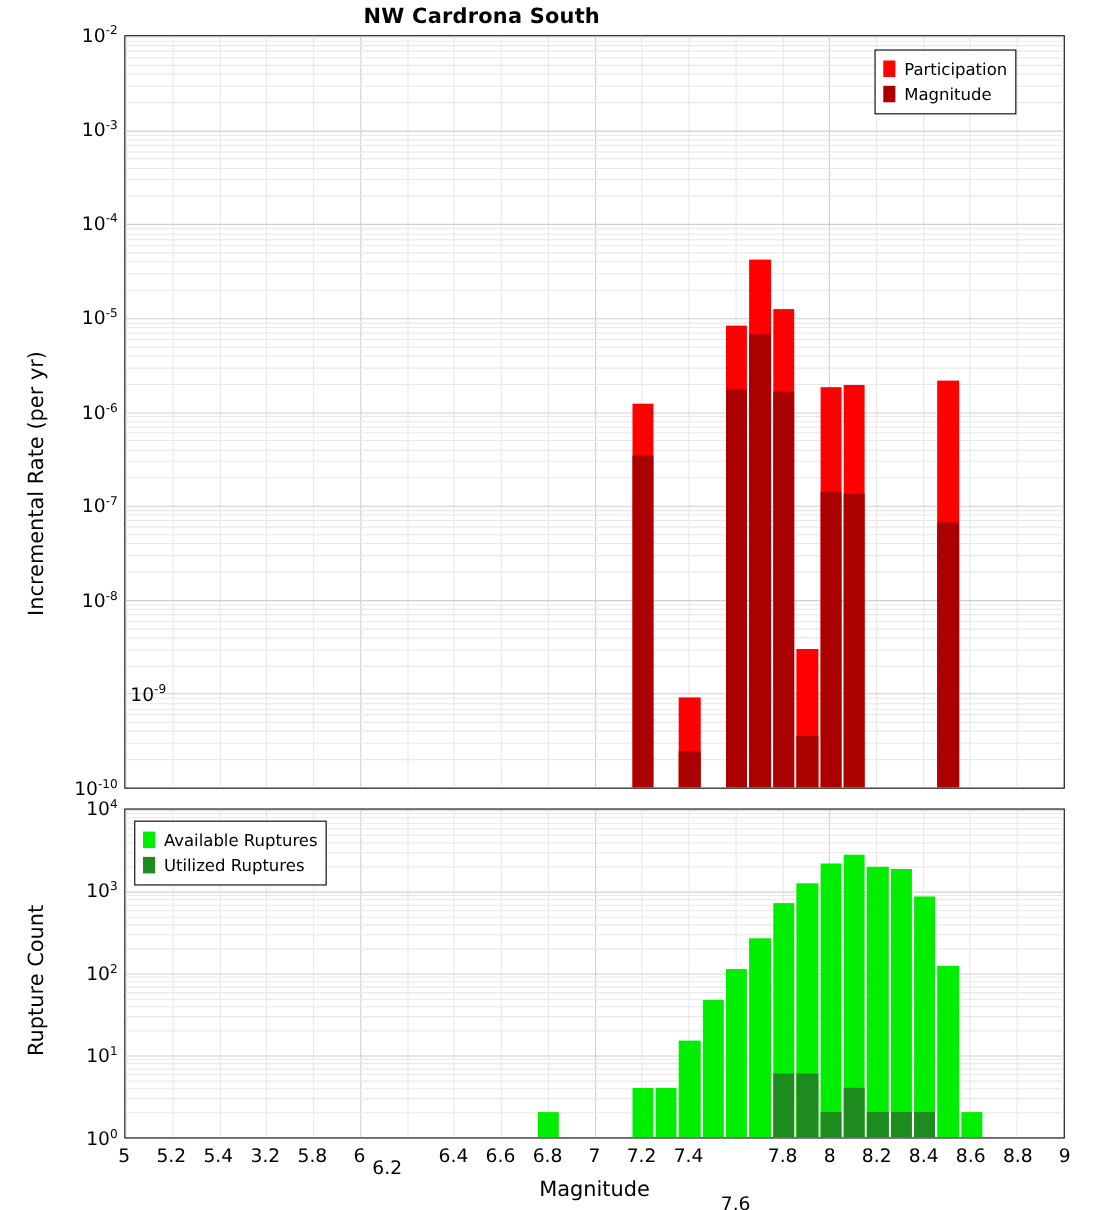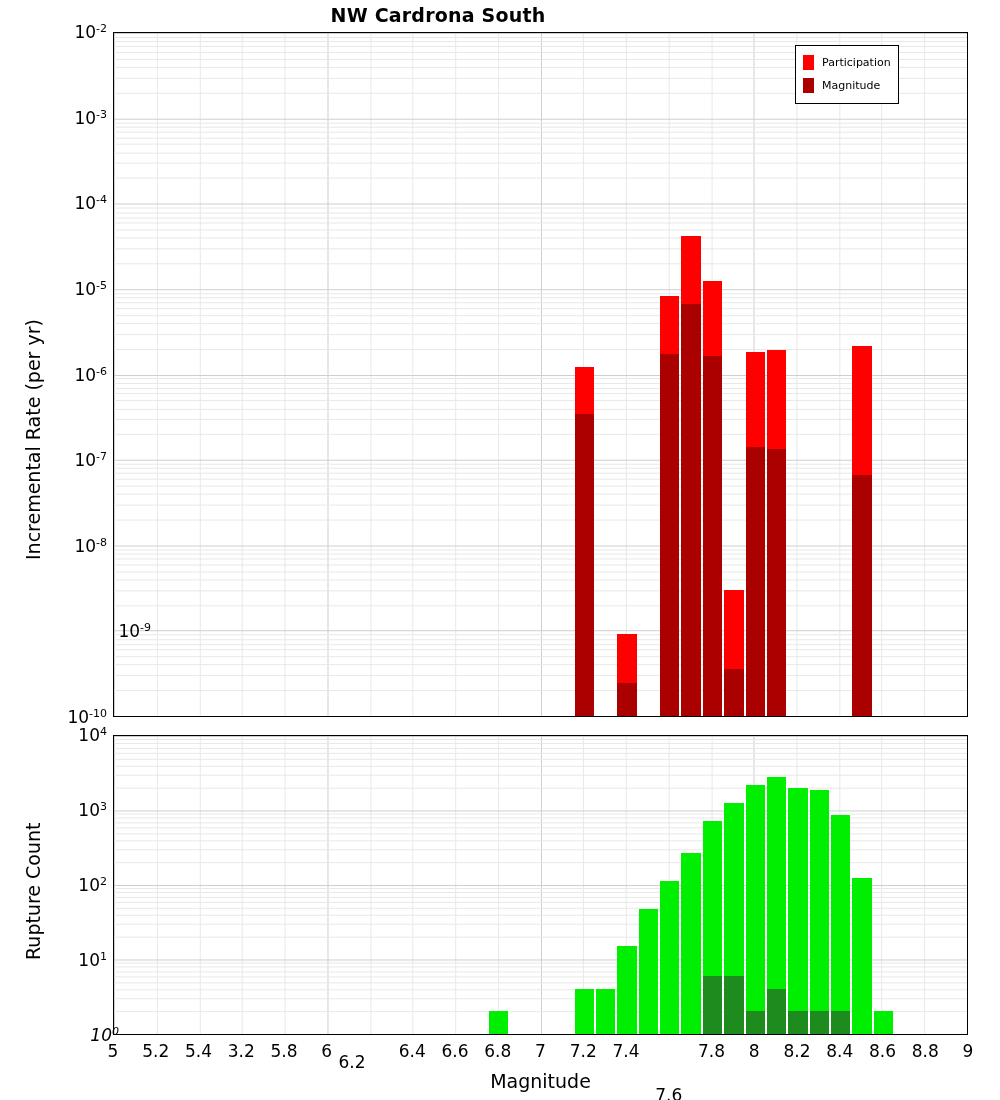--- a/index.html
+++ b/index.html
@@ -122,21 +122,21 @@
     align-items: center;
     height: 23px;
   }
   .legend-swatch {
     width: 11px;
     height: 15px;
     margin-right: 8px;
     flex: none;
   }
   .legend-label {
-    font-size: 11px;
+    font-size: 15px;
     white-space: nowrap;
   }
   #legend-top {
     left: 795px;
     top: 45px;
   }
   #legend-bottom {
     left: 122px;
     top: 746px;
   }
@@ -374,21 +374,21 @@
         <div class="bar bar-available" style="left: 695.688px; width: 19.375px; height: 244.145px; z-index: 1;"></div>
         <div class="bar bar-utilized" style="left: 695.688px; width: 19.375px; height: 22.5772px; z-index: 2;"></div>
         <div class="bar bar-available" style="left: 717.062px; width: 19.375px; height: 218.931px; z-index: 1;"></div>
         <div class="bar bar-utilized" style="left: 717.062px; width: 19.375px; height: 22.5772px; z-index: 2;"></div>
         <div class="bar bar-available" style="left: 738.438px; width: 19.375px; height: 155.939px; z-index: 1;"></div>
         <div class="bar bar-available" style="left: 759.812px; width: 19.375px; height: 22.5772px; z-index: 1;"></div>
       </div>
   </div>
 
   <div id="yticks-bottom">
-      <div class="ytick" style="top: 1035px; left: 12px; width: 107px; font-style: italic;">10<sup>0</sup></div>
+      <div class="ytick" style="top: 1035px; left: 0px; width: 107px;">10<sup>0</sup></div>
       <div class="ytick" style="top: 960px; left: 0px; width: 107px;">10<sup>1</sup></div>
       <div class="ytick" style="top: 885px; left: 0px; width: 107px;">10<sup>2</sup></div>
       <div class="ytick" style="top: 810px; left: 0px; width: 107px;">10<sup>3</sup></div>
       <div class="ytick" style="top: 735px; left: 0px; width: 107px;">10<sup>4</sup></div>
     </div>
   <div id="xticks-bottom">
       <div class="xtick" style="left: 113px; top: 1041px;">5</div>
       <div class="xtick" style="left: 155.75px; top: 1041px;">5.2</div>
       <div class="xtick" style="left: 198.5px; top: 1041px;">5.4</div>
       <div class="xtick" style="left: 241.25px; top: 1041px;">3.2</div>
@@ -408,14 +408,24 @@
       <div class="xtick" style="left: 839.75px; top: 1041px;">8.4</div>
       <div class="xtick" style="left: 882.5px; top: 1041px;">8.6</div>
       <div class="xtick" style="left: 925.25px; top: 1041px;">8.8</div>
       <div class="xtick" style="left: 968px; top: 1041px;">9</div>
     </div>
 
   <div class="axis-title-y" id="ylabel-bottom" style="left: 22px; top: 960px;">Rupture Count</div>
 
   <div class="axis-title-x" id="xlabel" style="top: 1070px;">Magnitude</div>
 
+  <div class="legend" id="legend-bottom">
+    <div class="legend-row">
+      <span class="legend-swatch bar-available"></span>
+      <span class="legend-label">Available Ruptures</span>
+    </div>
+    <div class="legend-row">
+      <span class="legend-swatch bar-utilized"></span>
+      <span class="legend-label">Utilized Ruptures</span>
+    </div>
+  </div>
 
 </div>
 
 </body></html>

